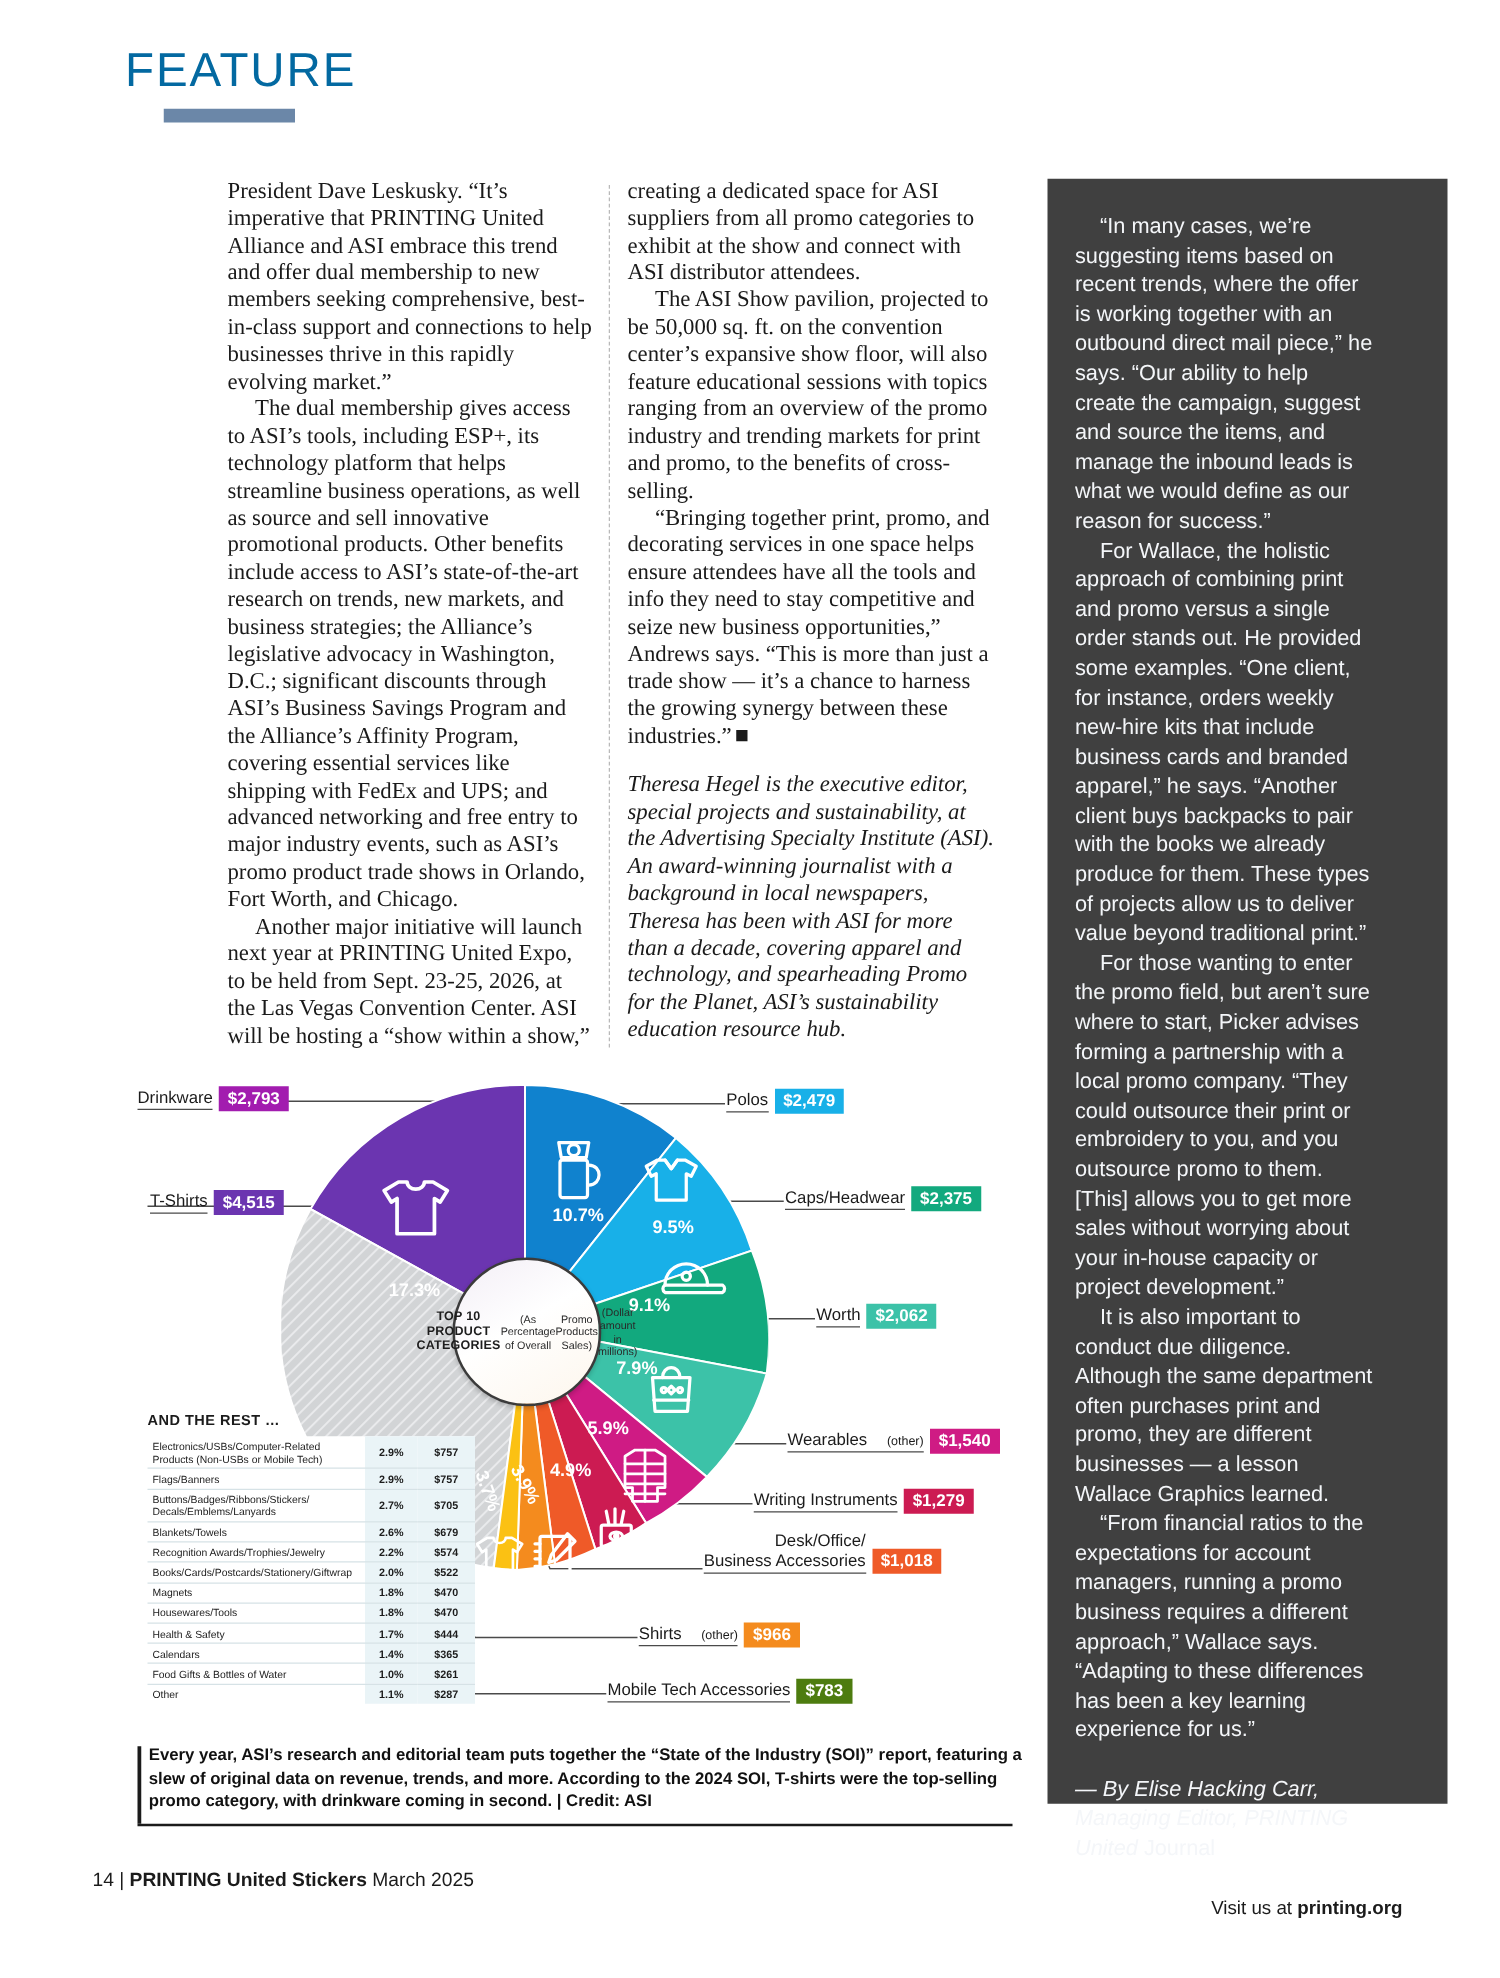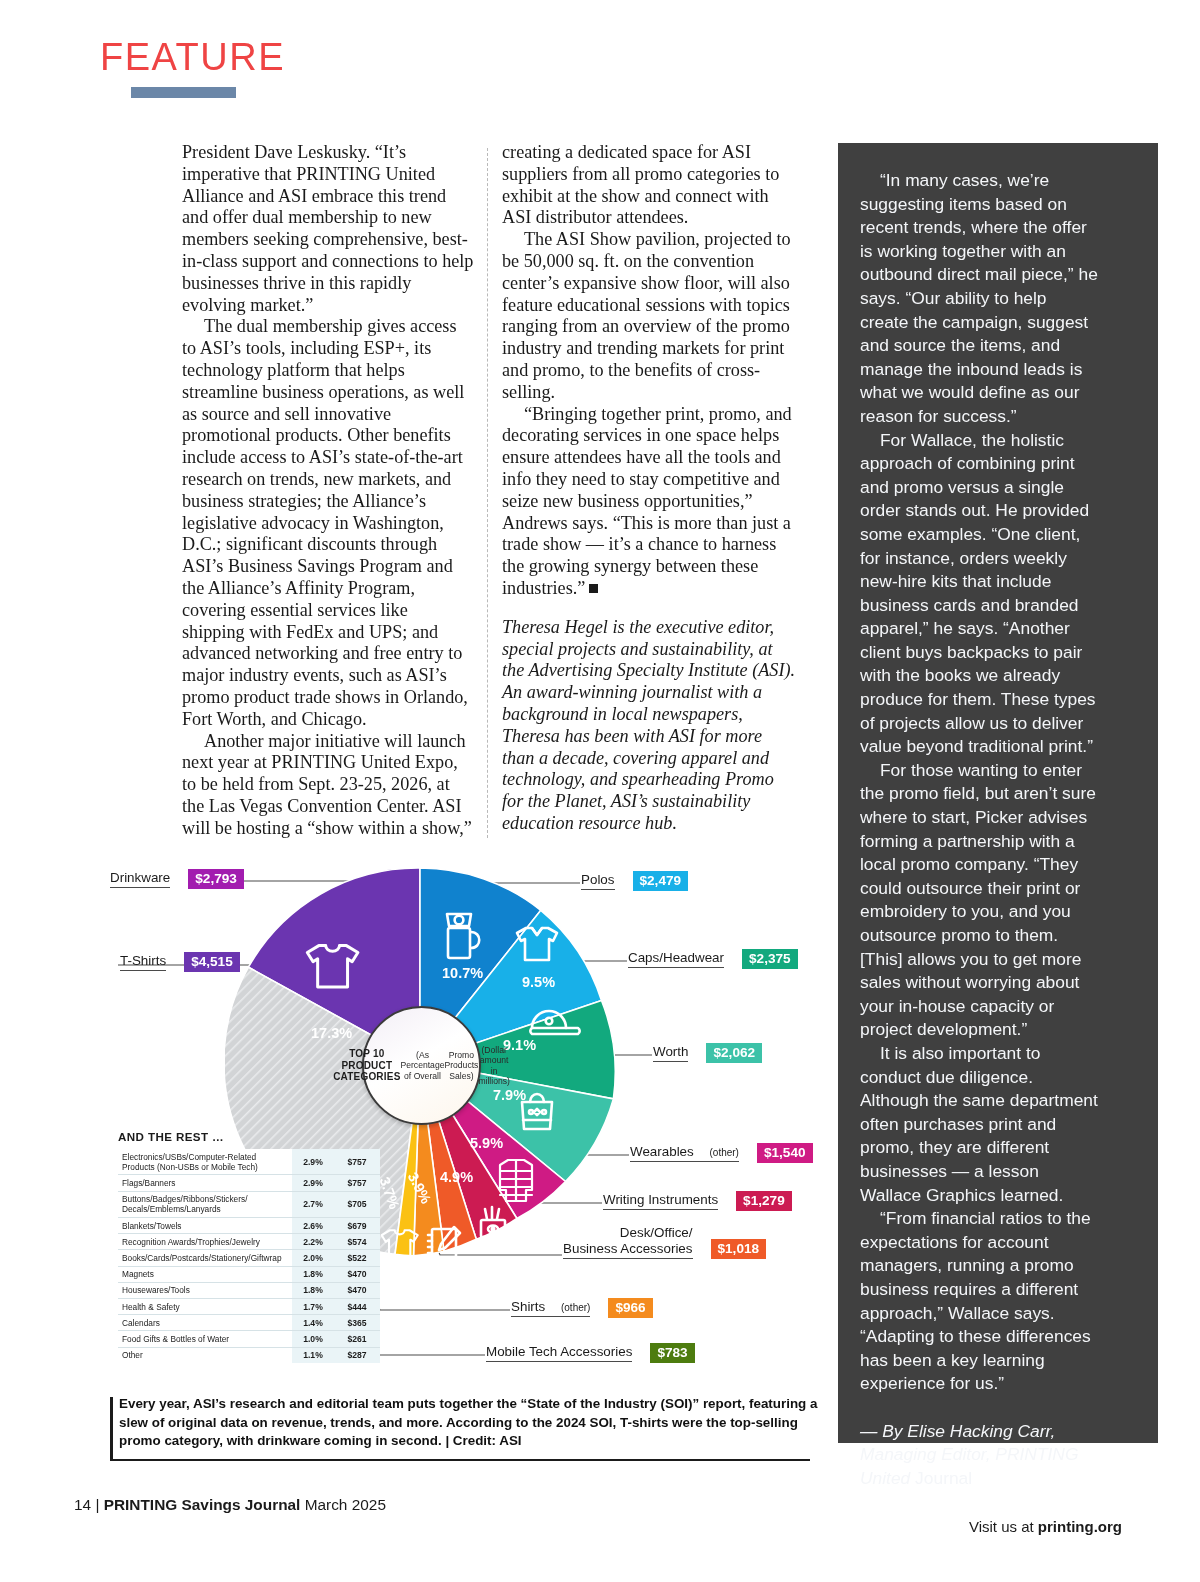--- a/index.html
+++ b/index.html
@@ -5,21 +5,21 @@
   html,body{margin:0;padding:0;}
   body{
     width:1200px;height:1582px;background:#ffffff;
     font-family:"Liberation Sans", sans-serif;
     position:relative;overflow:hidden;
   }
   
   #feature-header{position:absolute;left:100px;top:38px;}
   #feature-title{
     font-family:"Liberation Sans", sans-serif;
-    font-size:38px;letter-spacing:1.5px;color:#ef4444;font-weight:400;line-height:1;
+    font-size:38px;letter-spacing:1.5px;color:#0369a1;font-weight:400;line-height:1;
   }
   #feature-rule{width:105px;height:11px;background:#6b87a8;margin-top:11px;margin-left:31px;}
 
   
   .serif-col{
     position:absolute;
     font-family:"Liberation Serif", serif;
     font-size:18.2px;line-height:21.8px;color:#1a1a1a;text-align:left;
   }
   #col1{left:182px;top:142px;width:292px;}
@@ -63,21 +63,21 @@
     position:absolute;left:137px;top:139px;width:115px;height:115px;border-radius:50%;
     background:linear-gradient(150deg,#f3eef6 0%,#ffffff 45%,#fdf6ec 100%);
     border:2px solid #3b3b3b;
     display:flex;flex-direction:row;align-items:center;justify-content:center;
     text-align:center;box-shadow:0 2px 4px rgba(0,0,0,.2);
   }
   #hub-title{font-size:10px;font-weight:bold;color:#1d1d1d;line-height:11.6px;letter-spacing:.2px;}
   .hub-sub{font-size:8.6px;color:#2a2a2a;line-height:10.4px;}
 
   
-  .callout{position:absolute;white-space:nowrap;display:flex;align-items:center;gap:18px;}
+  .callout{position:absolute;white-space:nowrap;display:flex;align-items:center;gap:5px;}
   .callout .cname{
     font-size:13.4px;color:#1b1b1b;font-family:"Liberation Sans", sans-serif;
     border-bottom:1.2px solid #4a4a4a;padding-bottom:2px;
   }
   .callout .cname small{font-size:10px;padding-left:12px;}
   .callout .cval{
     font-size:13.6px;font-weight:bold;color:#ffffff;padding:2px 7px 3px 7px;
   }
   .callout.two-line{align-items:flex-end;}
   .callout .cname.multi{line-height:15.6px;text-align:right;}
@@ -401,20 +401,20 @@
 </div>
 
 <div id="caption-box">
   <div id="caption-text">Every year, ASI’s research and editorial team puts together the “State of the Industry (SOI)” report, featuring a slew of original data on revenue, trends, and more. According to the 2024 SOI, T-shirts were the top-selling promo category, with drinkware coming in second. | Credit: ASI</div>
 </div>
 
 <div id="footer">
   <div id="footer-left">
     <span>14</span>
     <span>|</span>
-    <span class="b">PRINTING Savings Journal</span>
+    <span class="b">PRINTING United Stickers</span>
     <span>March 2025</span>
   </div>
   <div id="footer-right">
     <span>Visit us at</span>
     <span class="b">printing.org</span>
   </div>
 </div>
 
 </body></html>

